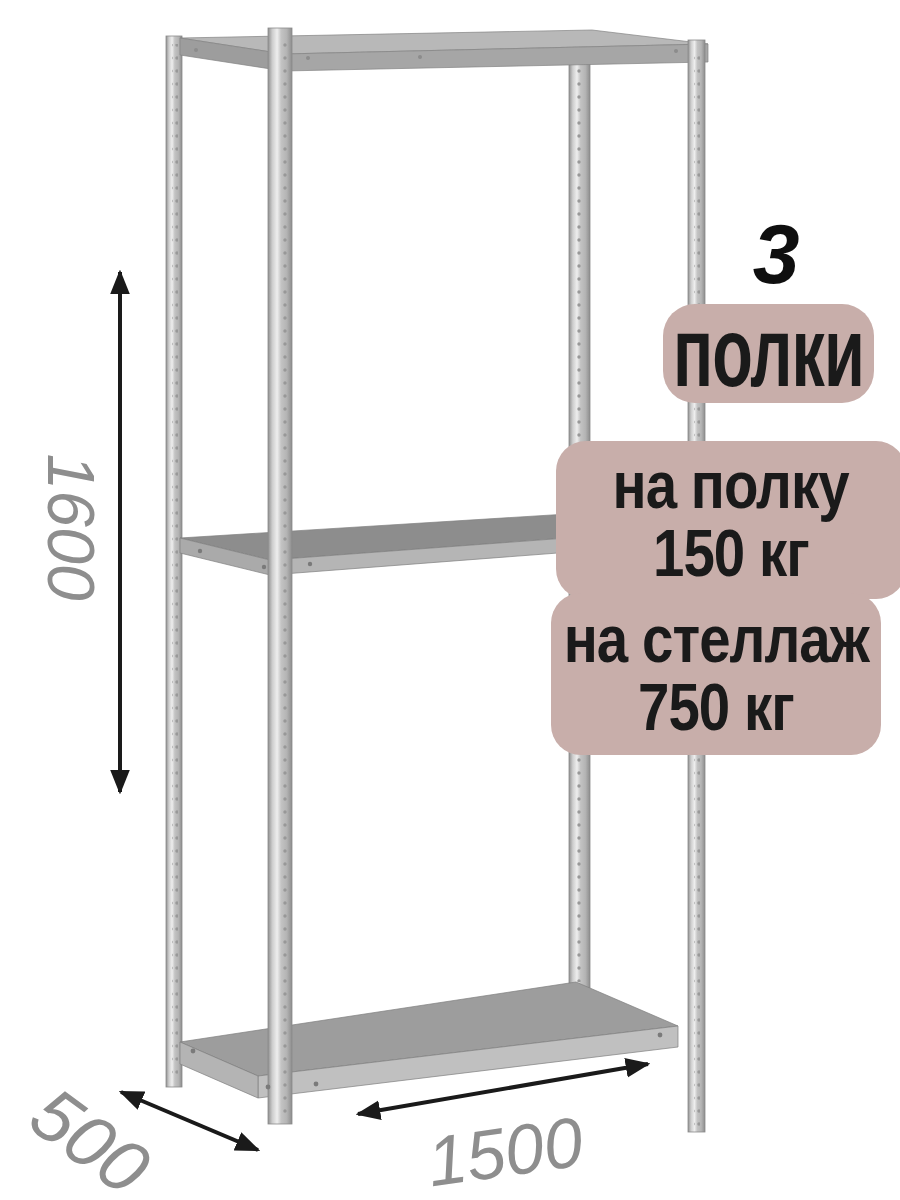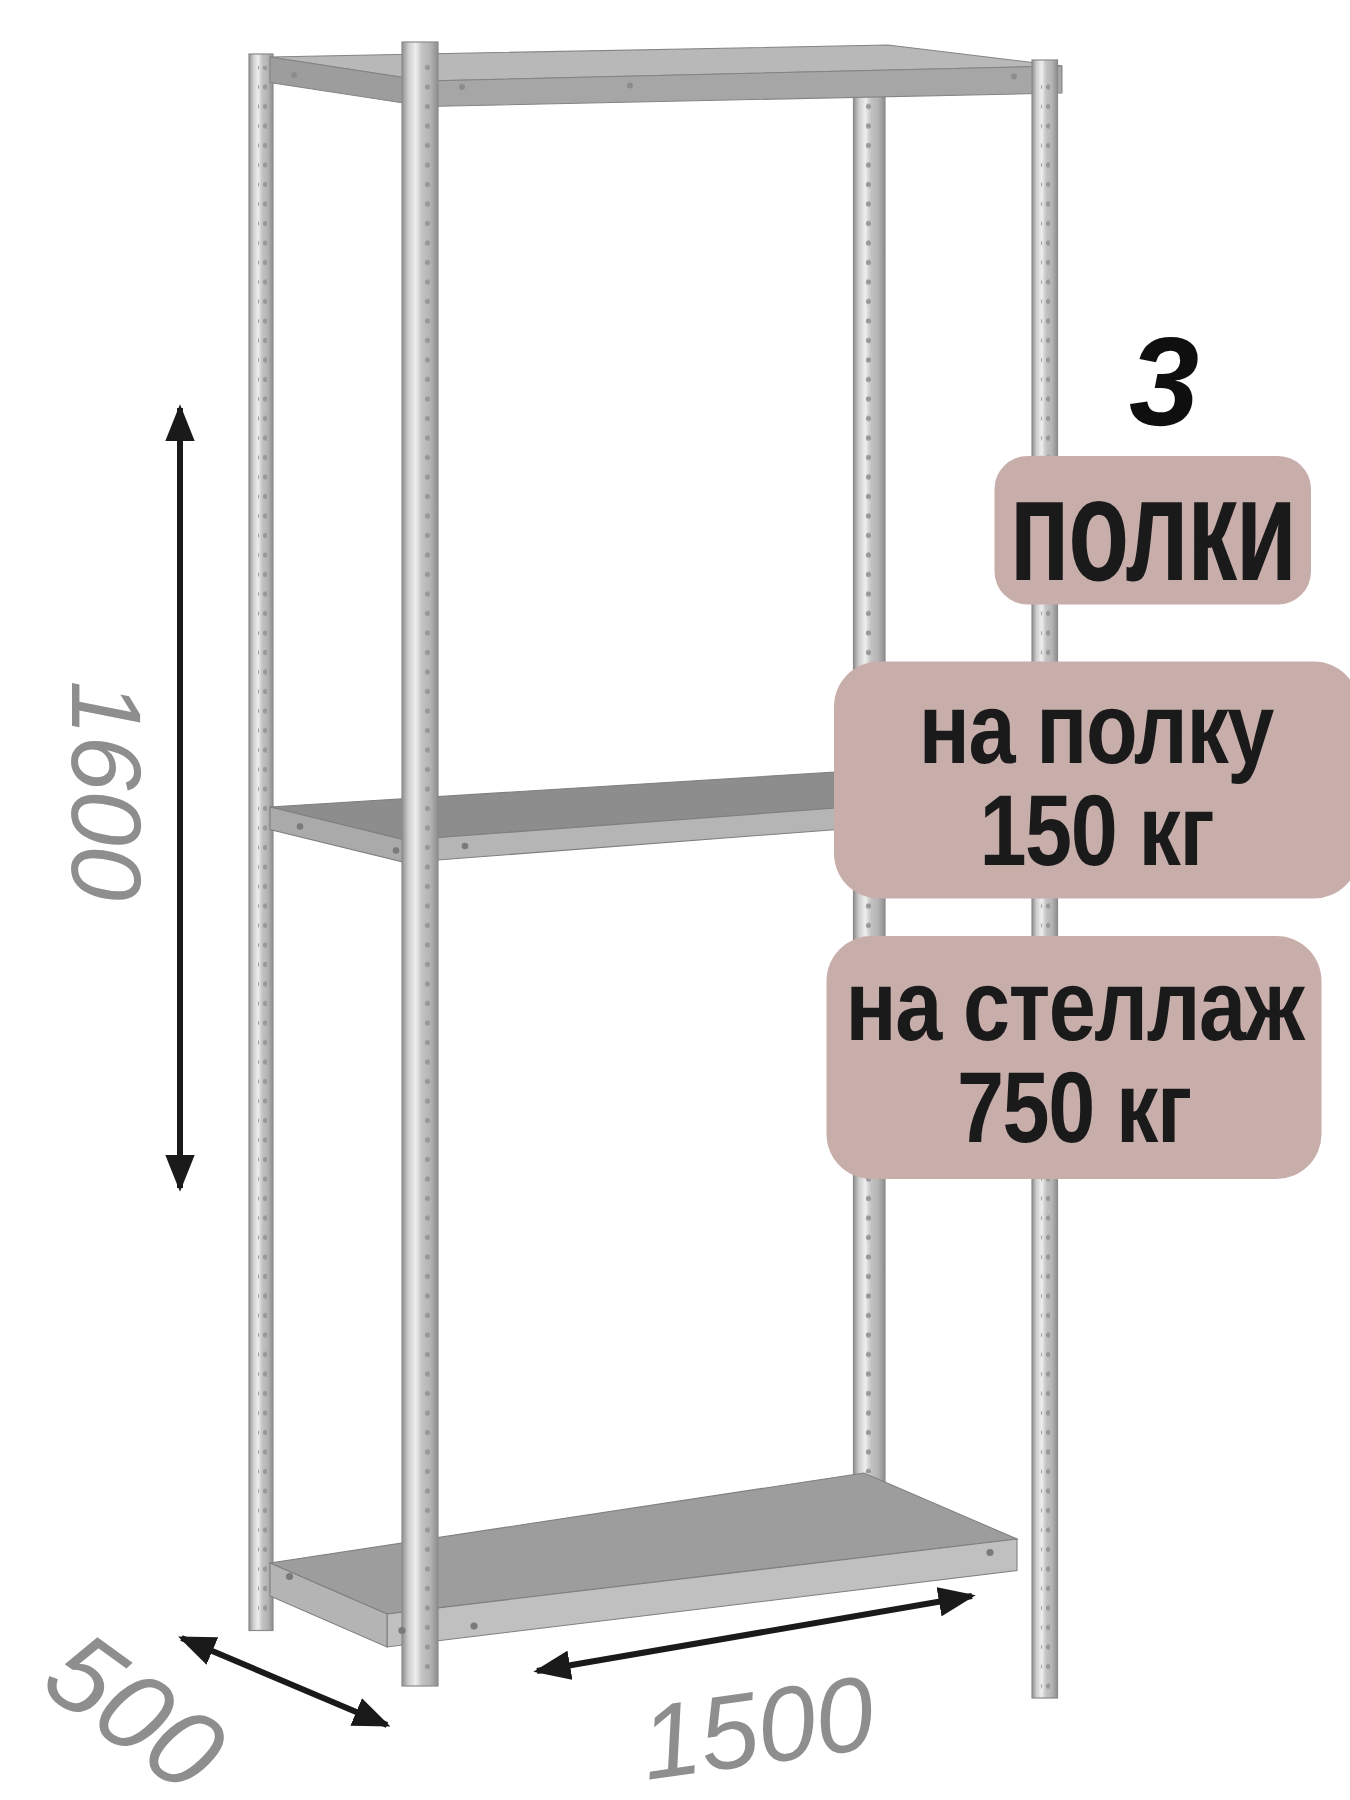--- a/index.html
+++ b/index.html
@@ -45,24 +45,24 @@
     text-align: center;
   }
   .badge .line {
     display: block;
     white-space: nowrap;
     font-size: 60px;
     line-height: 68px;
     letter-spacing: -1px;
     transform: scale(0.94, 1.12);
   }
-  .badge-count { left: 663px; top: 304px; width: 211px; height: 99px; border-radius: 22px; }
+  .badge-count { left: 663px; top: 304px; width: 211px; height: 99px; border-radius: 32px; }
   .badge-count .line { font-size: 70px; line-height: 99px; transform: scale(0.95, 1.40); }
   .badge-shelf-load { left: 556px; top: 441px; width: 350px; height: 158px; }
-  .badge-rack-load  { left: 551px; top: 624px; width: 330px; height: 162px; }
+  .badge-rack-load  { left: 551px; top: 593px; width: 330px; height: 162px; }
 </style>
 </head>
 <body>
 
 <div class="stage">
 
   <svg width="900" height="1200" viewBox="0 0 900 1200">
     <defs>
       <linearGradient id="pg" x1="0" y1="0" x2="1" y2="0">
         <stop offset="0" stop-color="#8f8f8f"></stop>

